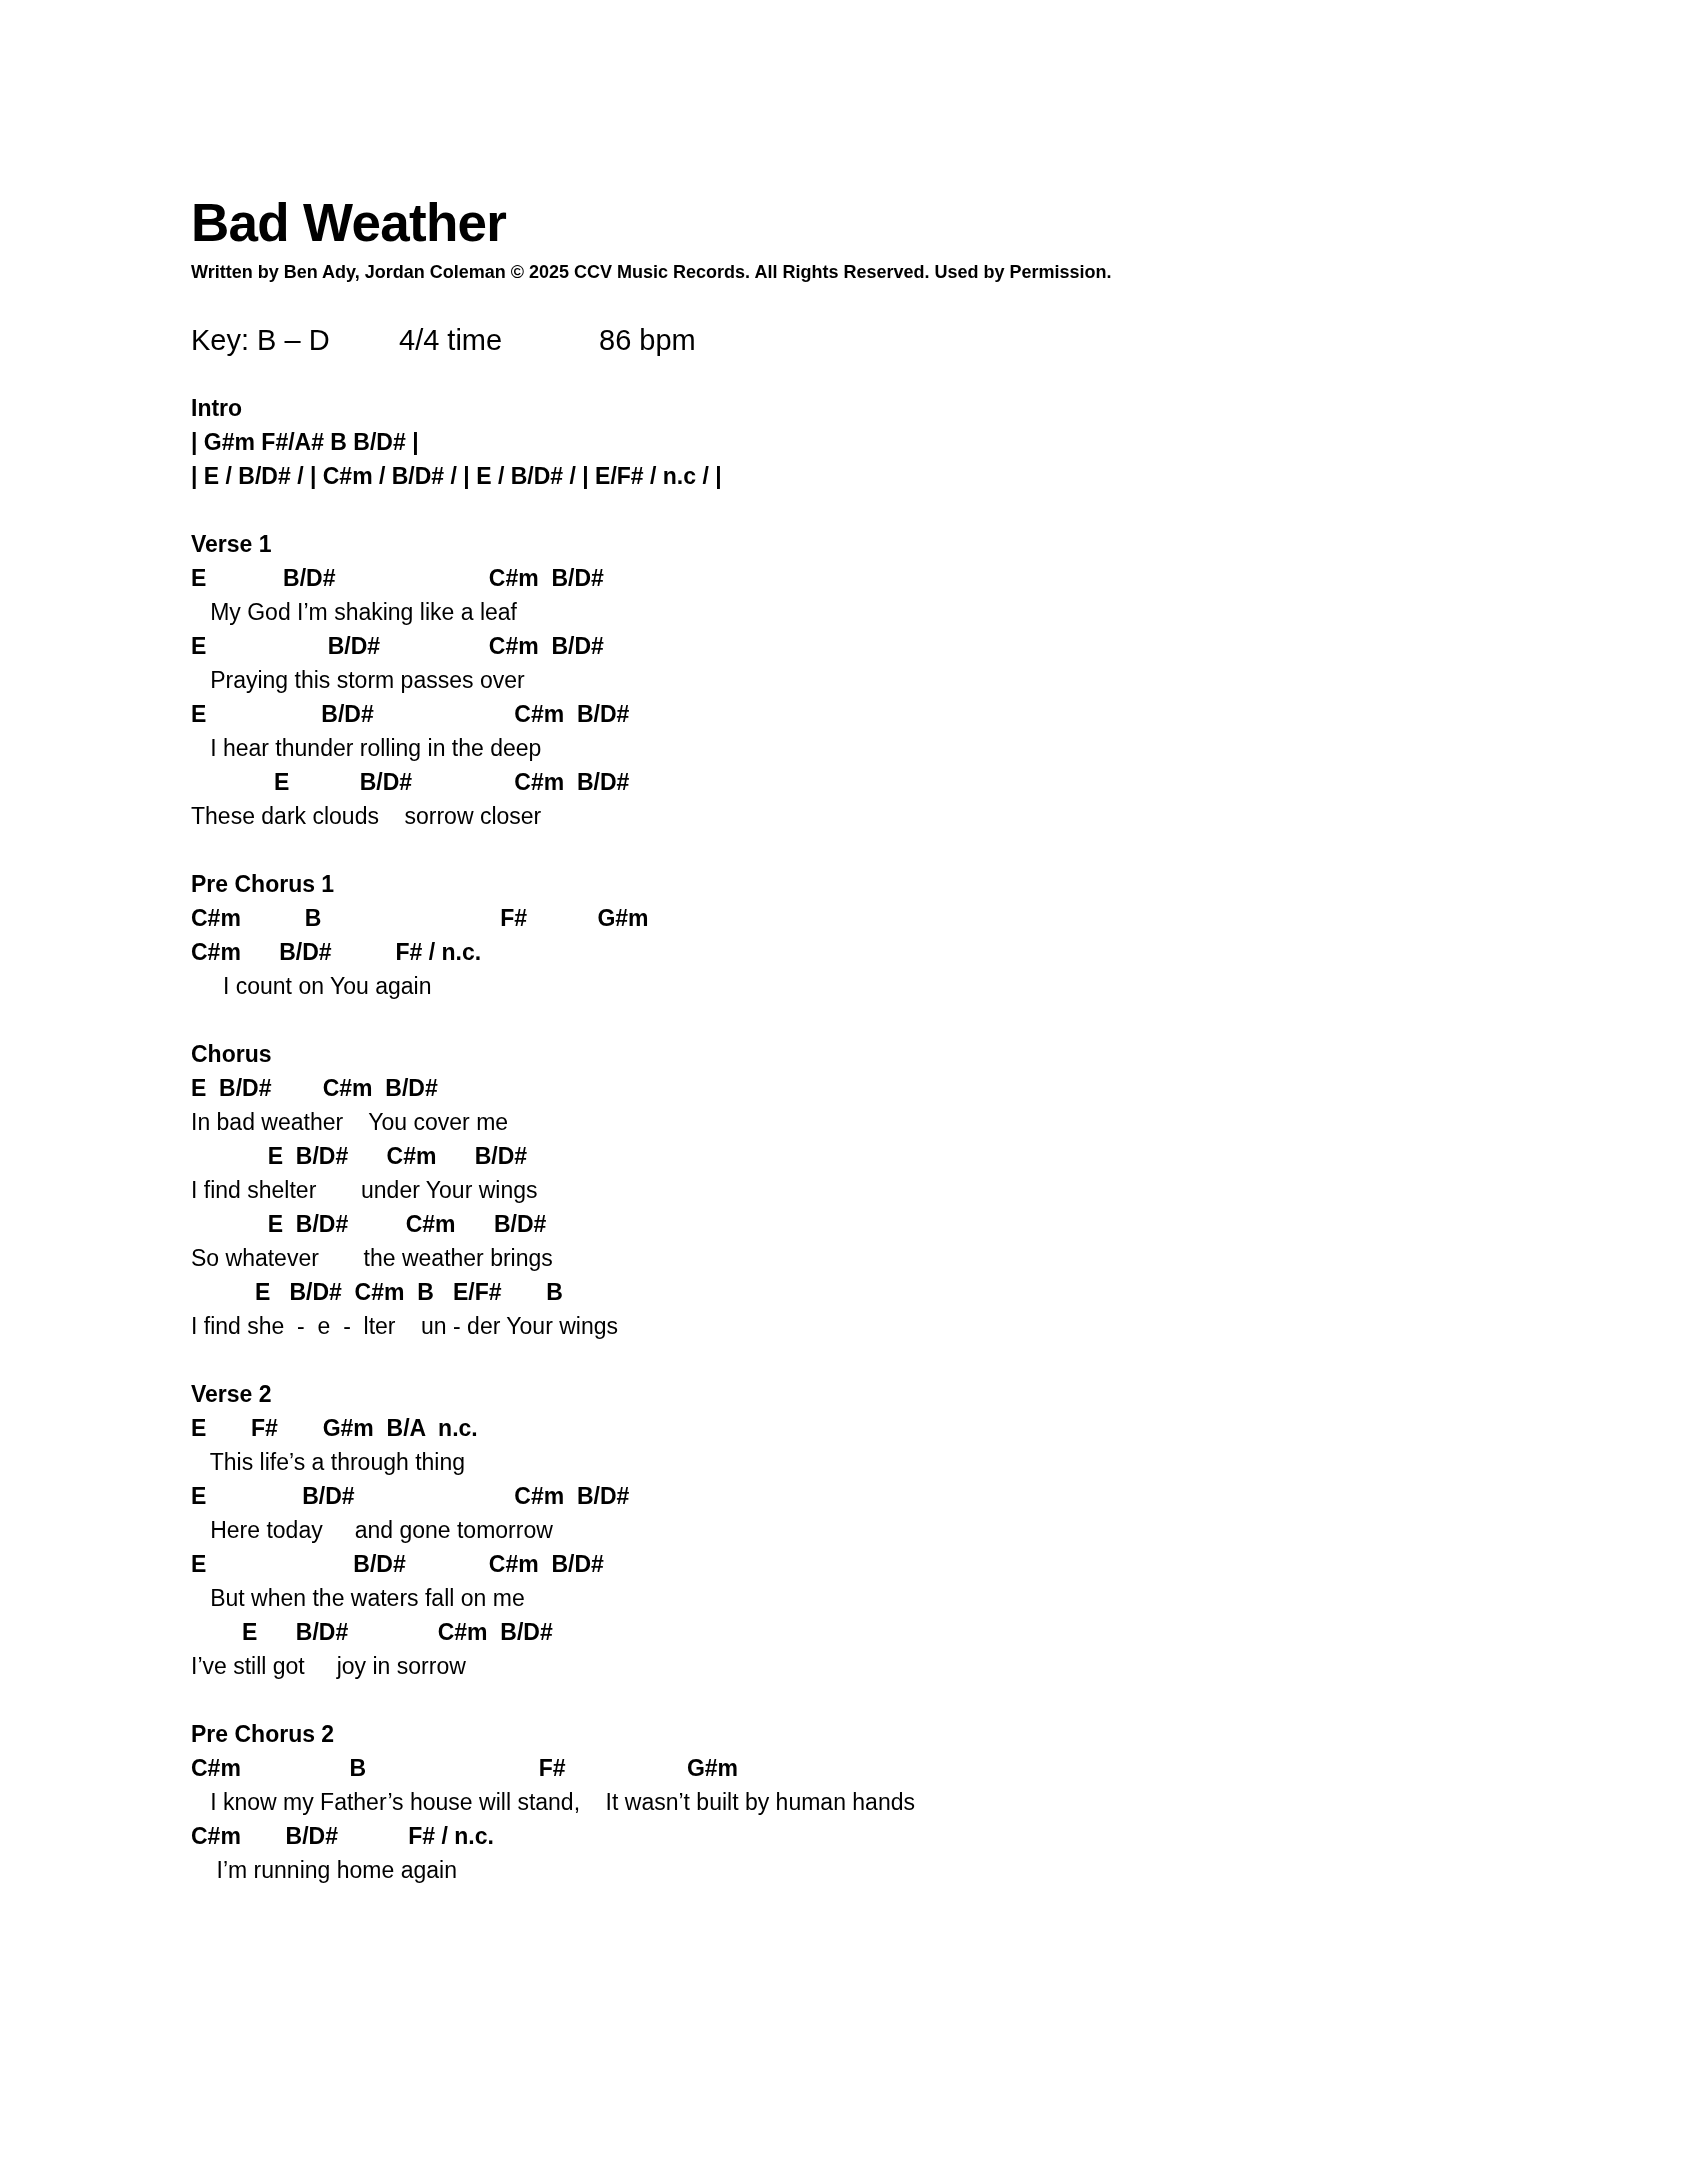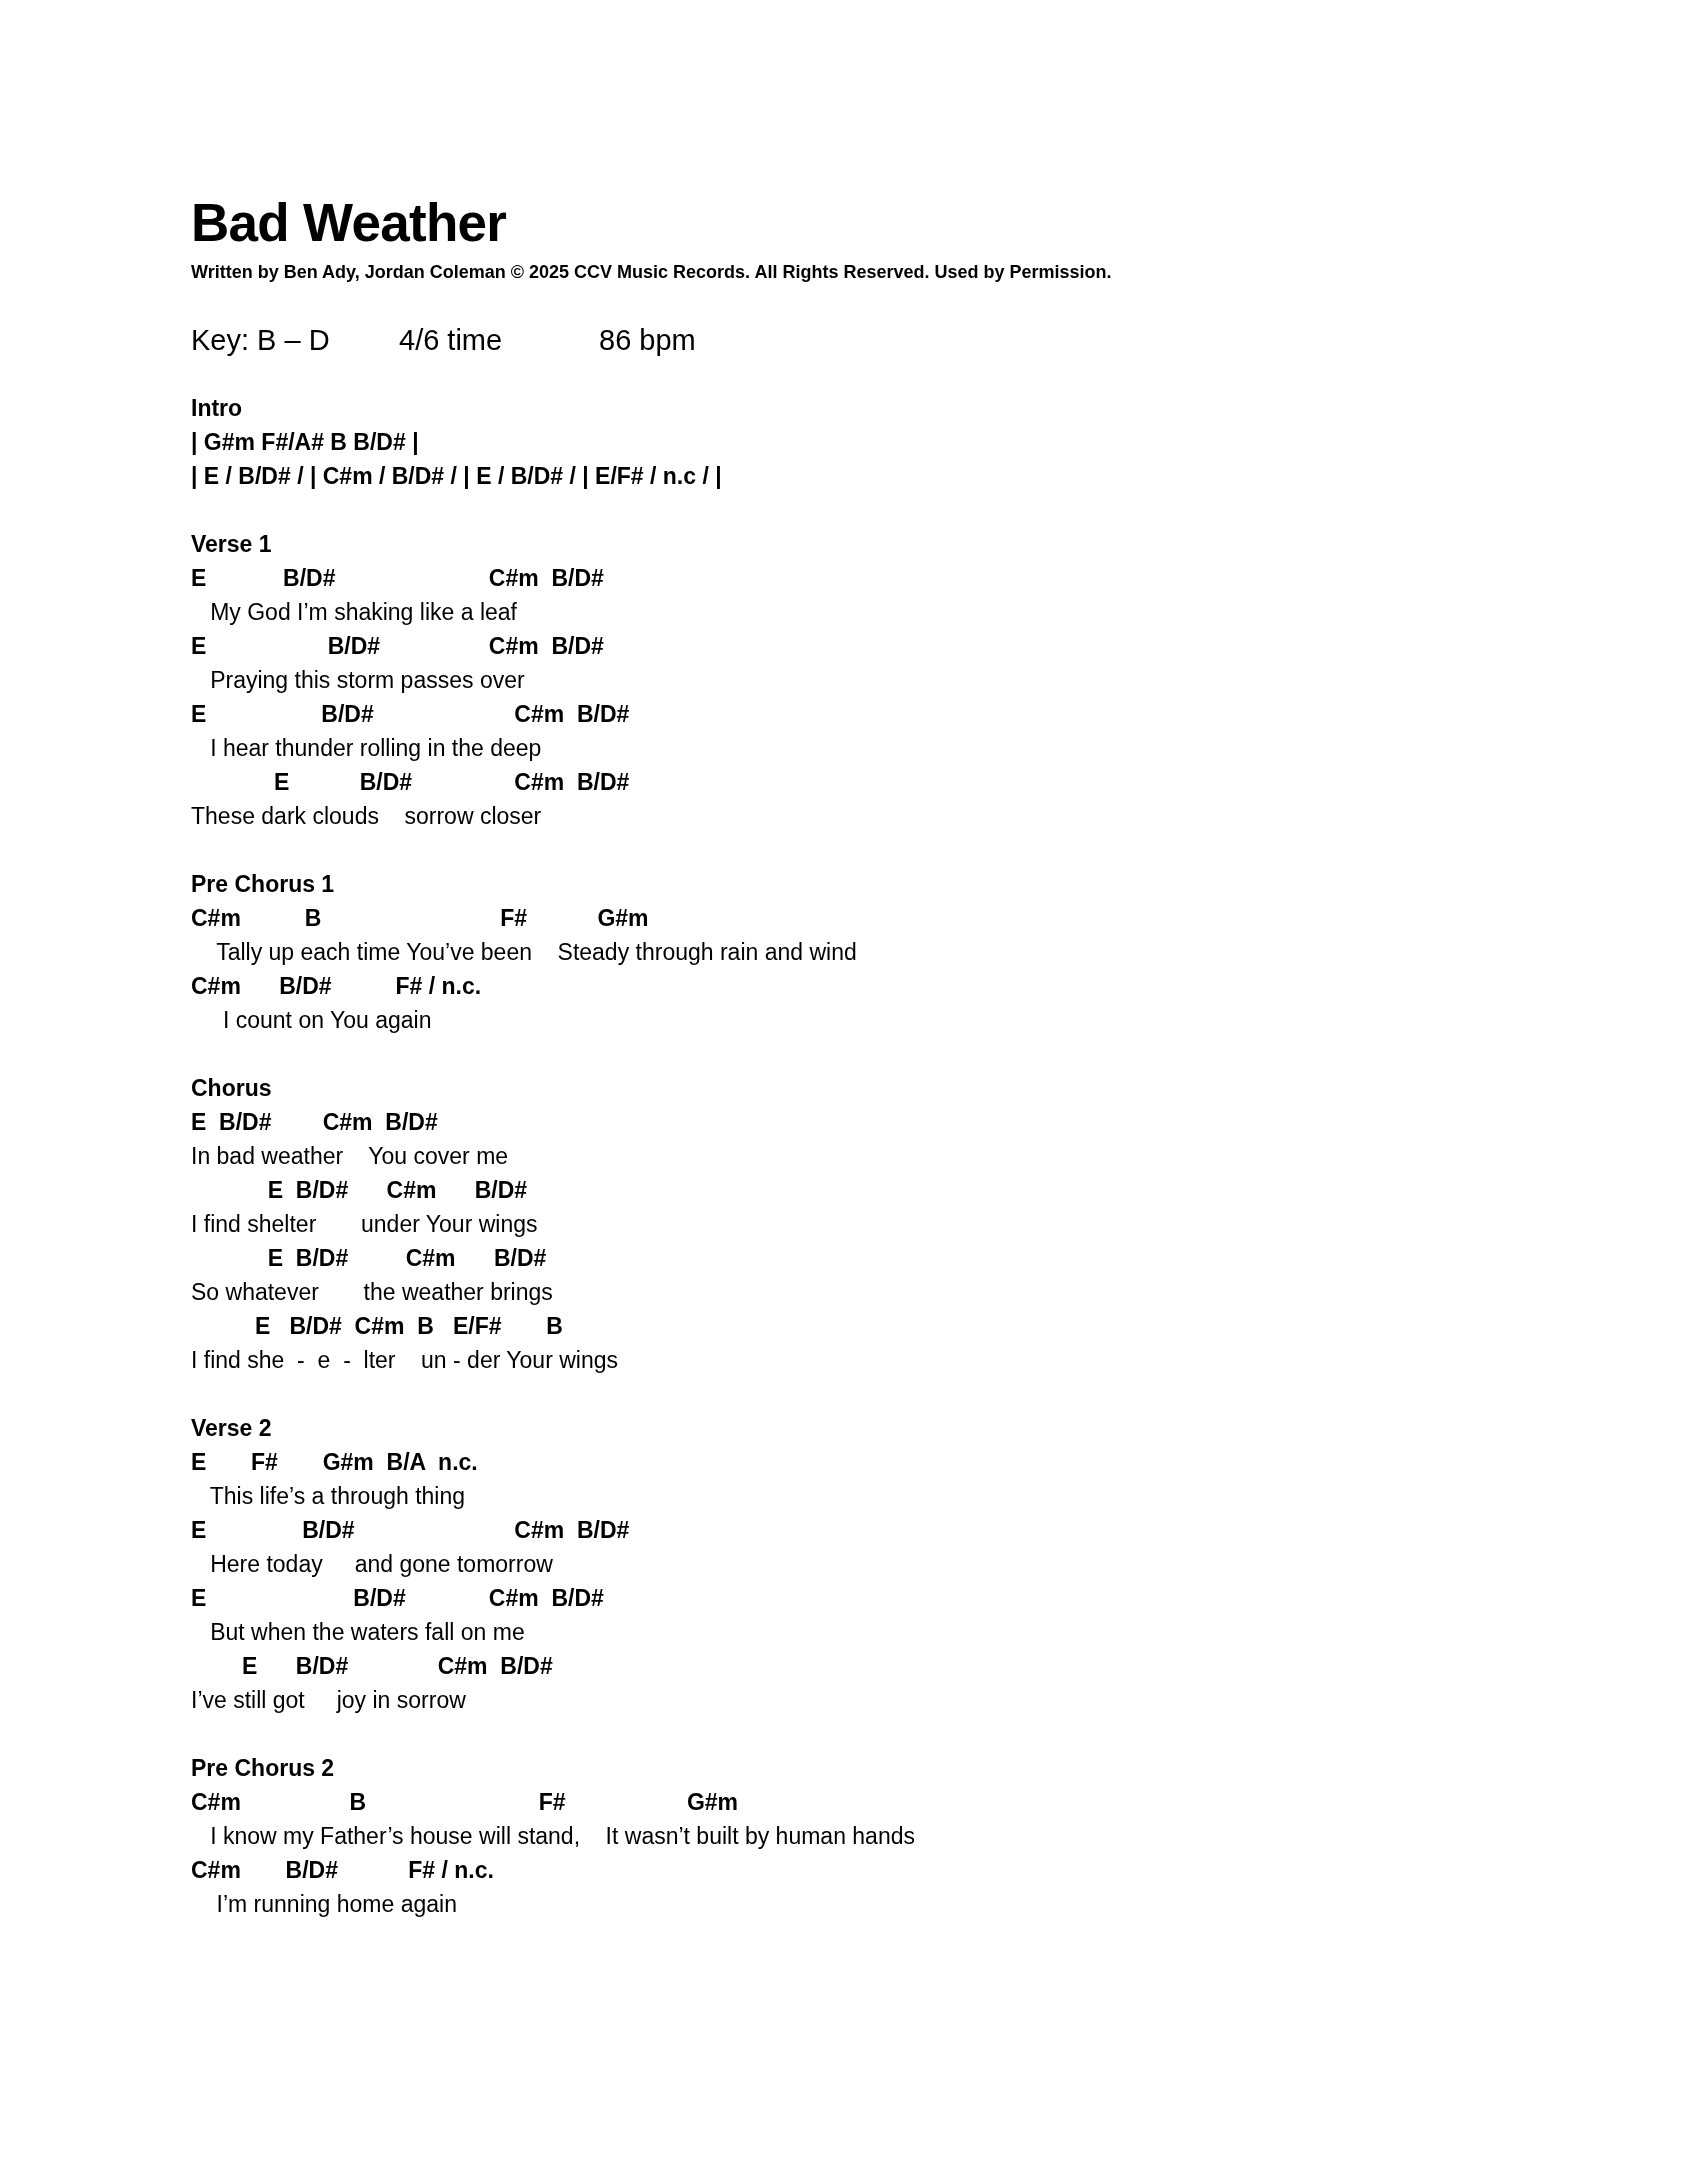--- a/index.html
+++ b/index.html
@@ -56,21 +56,21 @@
 </head>
 <body>
 
 <div class="page">
   <h1 class="song-title">Bad Weather</h1>
 
   <p class="credits">Written by Ben Ady, Jordan Coleman © 2025 CCV Music Records. All Rights Reserved. Used by Permission.</p>
 
   <div class="keyline">
     <span class="tabcol-key">Key: B – D</span>
-    <span class="tabcol-time">4/6 time</span>
+    <span class="tabcol-time">4/4 time</span>
     <span class="tabcol-bpm">86 bpm</span>
   </div>
 
   <div id="sections">
       <section class="song-section">
         <div class="line label">Intro</div>
         <div class="line chords">| G#m F#/A# B B/D# |</div>
         <div class="line chords">| E / B/D# / | C#m / B/D# / | E / B/D# / | E/F# / n.c / |</div>
       </section>
       <section class="song-section">
@@ -80,21 +80,20 @@
         <div class="line chords">E                   B/D#                 C#m  B/D#</div>
         <div class="line lyric">   Praying this storm passes over</div>
         <div class="line chords">E                  B/D#                      C#m  B/D#</div>
         <div class="line lyric">   I hear thunder rolling in the deep</div>
         <div class="line chords">             E           B/D#                C#m  B/D#</div>
         <div class="line lyric">These dark clouds    sorrow closer</div>
       </section>
       <section class="song-section">
         <div class="line label">Pre Chorus 1</div>
         <div class="line chords">C#m          B                            F#           G#m</div>
-        <div class="line lyric">    Tally up each time You’ve been    Steady through rain and wind</div>
         <div class="line chords">C#m      B/D#          F# / n.c.</div>
         <div class="line lyric">     I count on You again</div>
       </section>
       <section class="song-section">
         <div class="line label">Chorus</div>
         <div class="line chords">E  B/D#        C#m  B/D#</div>
         <div class="line lyric">In bad weather    You cover me</div>
         <div class="line chords">            E  B/D#      C#m      B/D#</div>
         <div class="line lyric">I find shelter       under Your wings</div>
         <div class="line chords">            E  B/D#         C#m      B/D#</div>

